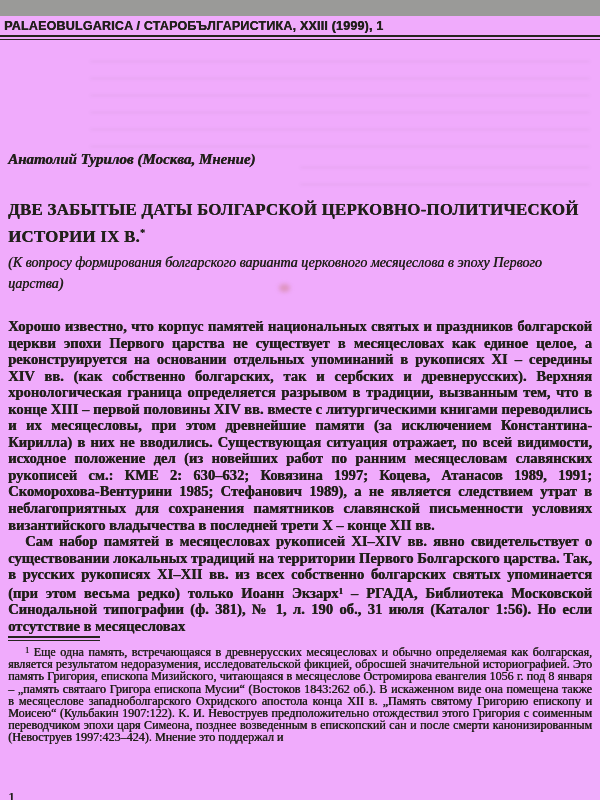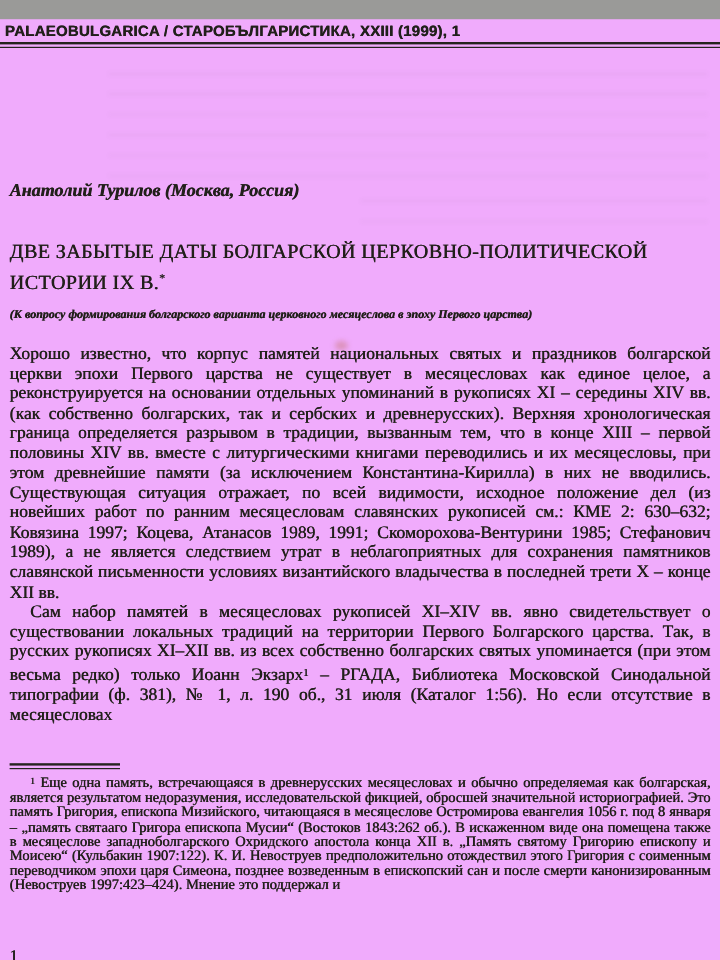--- a/index.html
+++ b/index.html
@@ -38,32 +38,32 @@
     pointer-events:none;
   }
 
   .author-line {
     position:absolute; top:135px; left:8px; width:584px;
     font-style:italic; font-weight:bold; font-size:15px;
   }
 
   .article-title {
     position:absolute; top:182px; left:8px; width:588px;
-    font-weight:normal; font-size:16.8px; line-height:23px; letter-spacing:0.3px;
+    font-weight:bold; font-size:16.8px; line-height:23px; letter-spacing:0.3px;
   }
   .article-title sup { font-size:10px; vertical-align:6px; }
 
   .article-subtitle {
     position:absolute; top:237px; left:8px; width:588px;
-    font-style:italic; font-weight:bold; font-size:10px; line-height:20.5px;
+    font-style:italic; font-weight:normal; font-size:14px; line-height:20.5px;
   }
 
   .body-text {
-    position:absolute; top:271px; left:8px; width:584px;
-    font-size:14.6px; line-height:16.55px; text-align:justify;
+    position:absolute; top:302px; left:8px; width:584px;
+    font-size:14.6px; line-height:16.55px; text-align:justify;font-weight:bold;
   }
   .body-text p { margin:0; }
   .body-text p.indent { text-indent:17px; }
   .body-text sup { font-size:9px; vertical-align:4px; }
 
   .footnote-rule {
     position:absolute; top:620px; left:8px; width:92px; height:2px;
     border-top:2px solid #26241f;
     border-bottom:1px solid #26241f;
   }
@@ -85,21 +85,21 @@
 <div class="page">
 
   <div class="journal-header">PALAEOBULGARICA / СТАРОБЪЛГАРИСТИКА, XXIII (1999), 1</div>
 
   <div class="header-rule"></div>
 
   <div class="bleed bleed-a"></div>
   <div class="bleed bleed-b"></div>
   <div class="smudge"></div>
 
-  <div class="author-line">Анатолий Турилов (Москва, Россия)</div>
+  <div class="author-line">Анатолий Турилов (Москва, Мнение)</div>
 
   <div class="article-title"><span>ДВЕ ЗАБЫТЫЕ ДАТЫ БОЛГАРСКОЙ ЦЕРКОВНО-ПОЛИТИЧЕСКОЙ ИСТОРИИ IX В.</span><sup>*</sup></div>
 
   <div class="article-subtitle">(К вопросу формирования болгарского варианта церковного месяцеслова в эпоху Первого царства)</div>
 
   <div class="body-text">
     <p>Хорошо известно, что корпус памятей национальных святых и праздников болгарской церкви эпохи Первого царства не существует в месяцесловах как единое целое, а реконструируется на основании отдельных упоминаний в рукописях XI – середины XIV вв. (как собственно болгарских, так и сербских и древнерусских). Верхняя хронологическая граница определяется разрывом в традиции, вызванным тем, что в конце XIII – первой половины XIV вв. вместе с литургическими книгами переводились и их месяцесловы, при этом древнейшие памяти (за исключением Константина-Кирилла) в них не вводились. Существующая ситуация отражает, по всей видимости, исходное положение дел (из новейших работ по ранним месяцесловам славянских рукописей см.: КМЕ 2: 630–632; Ковязина 1997; Коцева, Атанасов 1989, 1991; Скоморохова-Вентурини 1985; Стефанович 1989), а не является следствием утрат в неблагоприятных для сохранения памятников славянской письменности условиях византийского владычества в последней трети X – конце XII вв.</p>
     <p class="indent"><span>Сам набор памятей в месяцесловах рукописей XI–XIV вв. явно свидетельствует о существовании локальных традиций на территории Первого Болгарского царства. Так, в русских рукописях XI–XII вв. из всех собственно болгарских святых упоминается (при этом весьма редко) только Иоанн Экзарх</span><sup>1</sup><span> – РГАДА, Библиотека Московской Синодальной типографии (ф. 381), № 1, л. 190 об., 31 июля (Каталог 1:56). Но если отсутствие в месяцесловах</span></p>
   </div>
 

